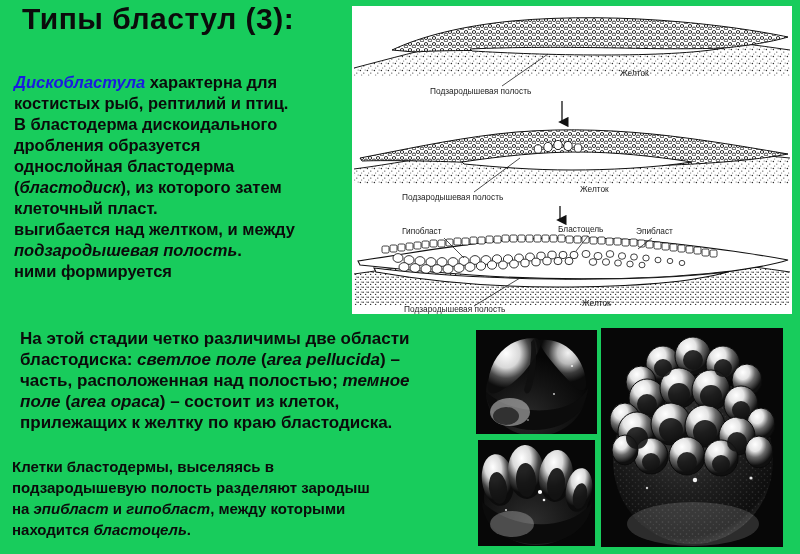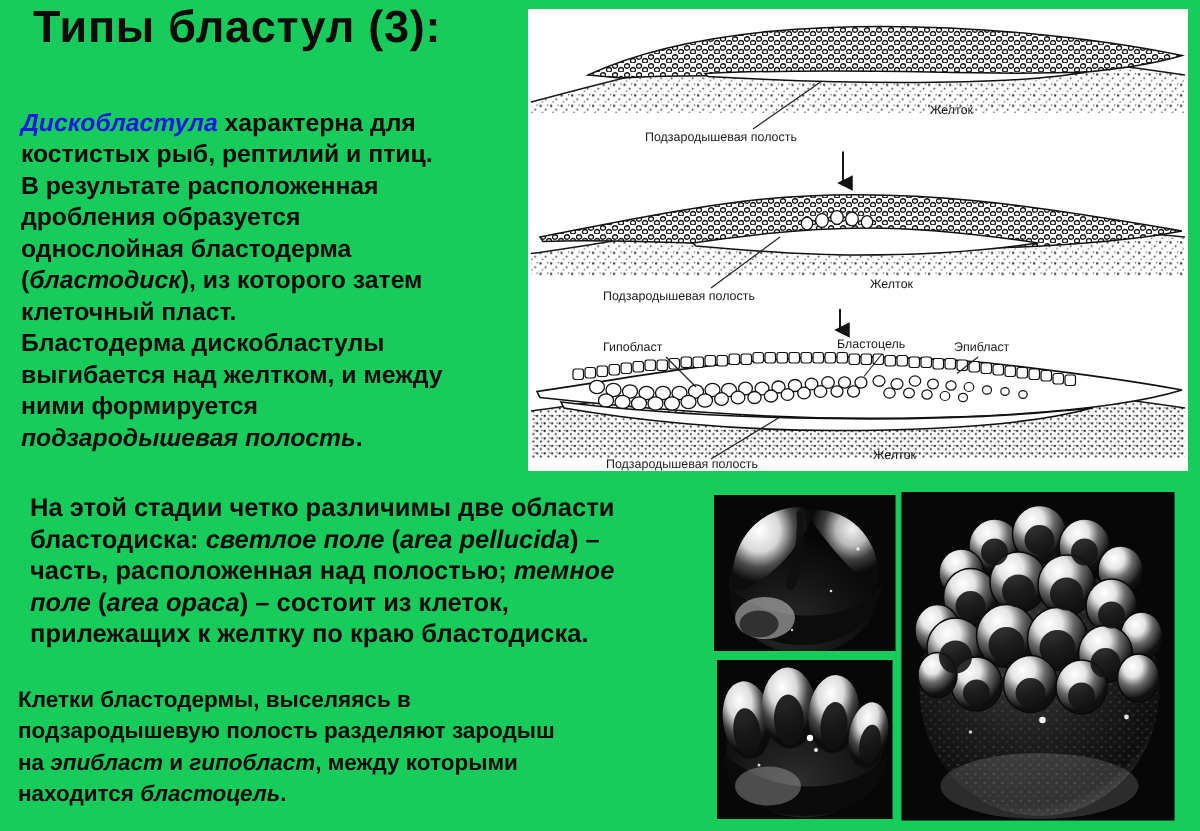--- a/index.html
+++ b/index.html
@@ -99,29 +99,28 @@
 </head>
 <body>
 
 <div id="slide">
 
   <div id="title">Типы бластул (3):</div>
 
   <div class="textblock" id="para-top">
       <span class="ln"><span class="term-blue">Дискобластула</span><span> характерна для</span></span>
       <span class="ln"><span>костистых рыб, рептилий и птиц.</span></span>
-      <span class="ln"><span>В результате расположенная</span></span>
+      <span class="ln"><span>В бластодерма дискоидального</span></span>
       <span class="ln"><span>дробления образуется</span></span>
       <span class="ln"><span>однослойная бластодерма</span></span>
       <span class="ln"><span>(</span><span class="term-ital">бластодиск</span><span>), из которого затем</span></span>
       <span class="ln"><span>клеточный пласт.</span></span>
-      <span class="ln"><span>Бластодерма дискобластулы</span></span>
       <span class="ln"><span>выгибается над желтком, и между</span></span>
+      <span class="ln"><span class="term-ital">подзародышевая полость</span><span>.</span></span>
       <span class="ln"><span>ними формируется</span></span>
-      <span class="ln"><span class="term-ital">подзародышевая полость</span><span>.</span></span>
     </div>
 
   <div class="textblock" id="para-mid">
       <span class="ln"><span>На этой стадии четко различимы две области</span></span>
       <span class="ln"><span>бластодиска: </span><span class="term-ital">светлое поле</span><span> (</span><span class="term-ital">area pellucida</span><span>) –</span></span>
       <span class="ln"><span>часть, расположенная над полостью; </span><span class="term-ital">темное</span></span>
       <span class="ln"><span class="term-ital">поле</span><span> (</span><span class="term-ital">area opaca</span><span>) – состоит из клеток,</span></span>
       <span class="ln"><span>прилежащих к желтку по краю бластодиска.</span></span>
     </div>
 

